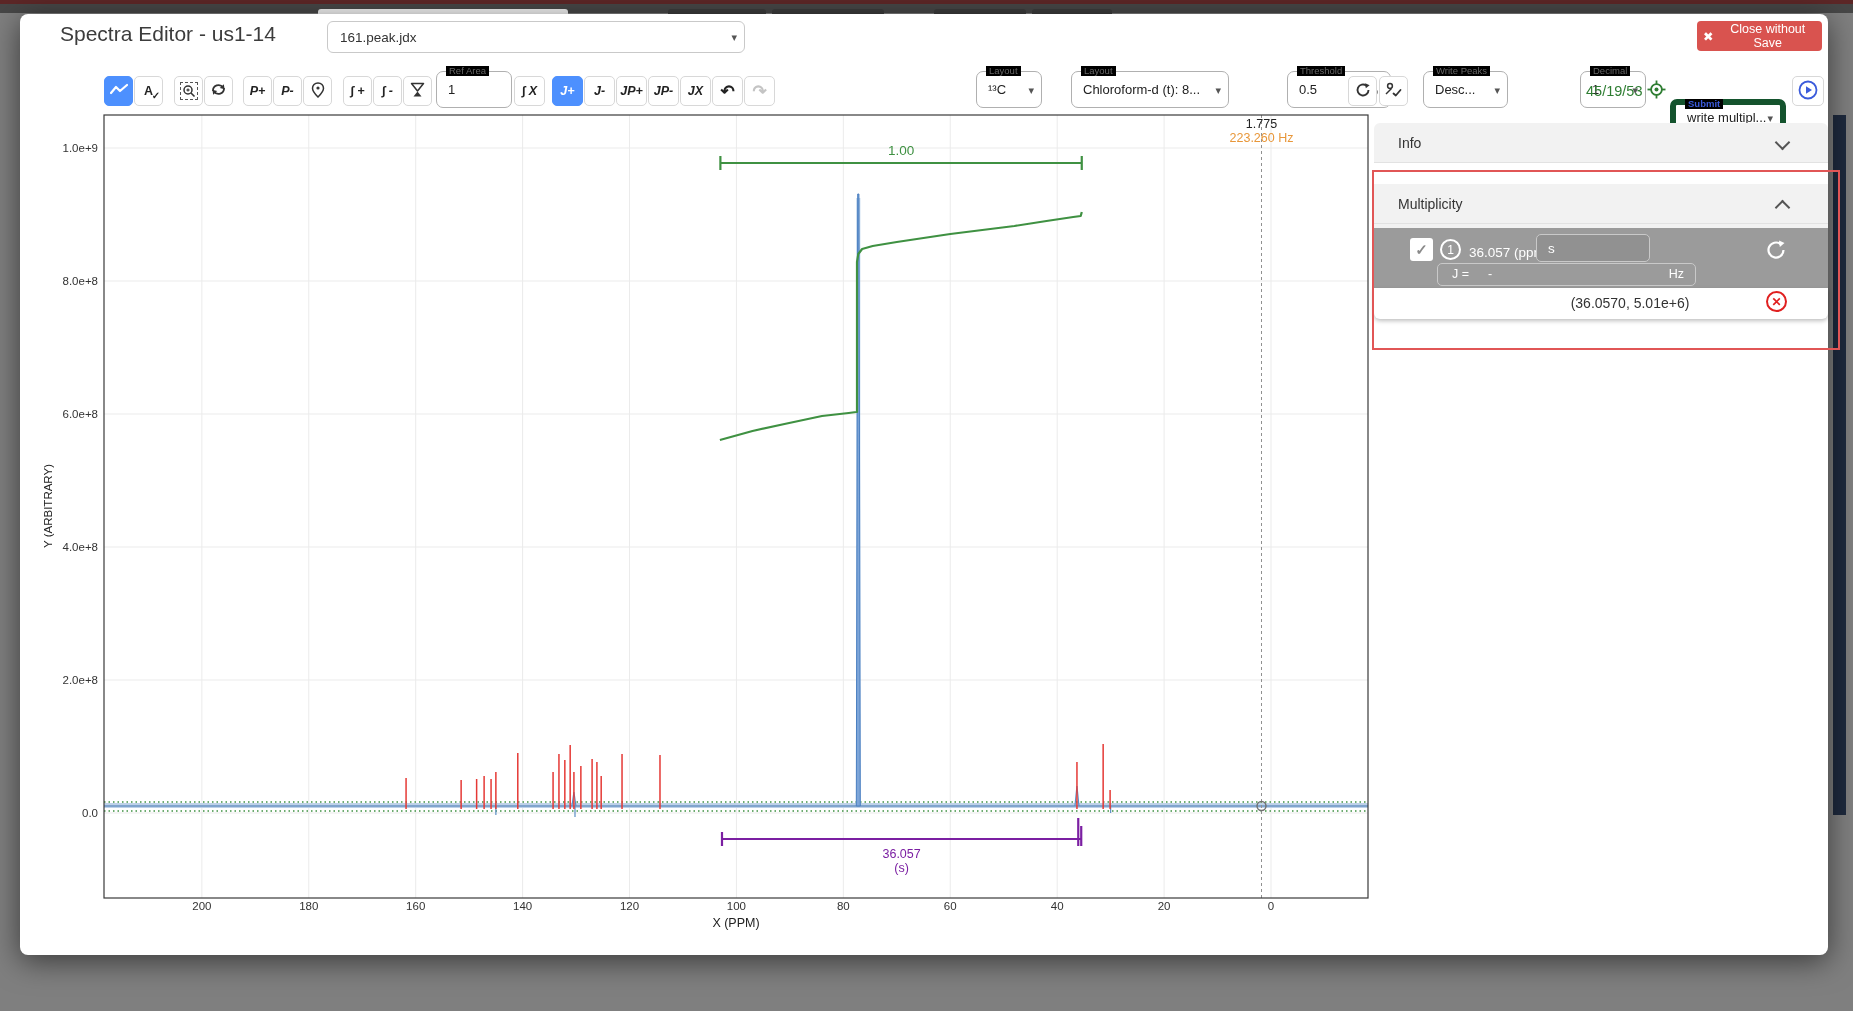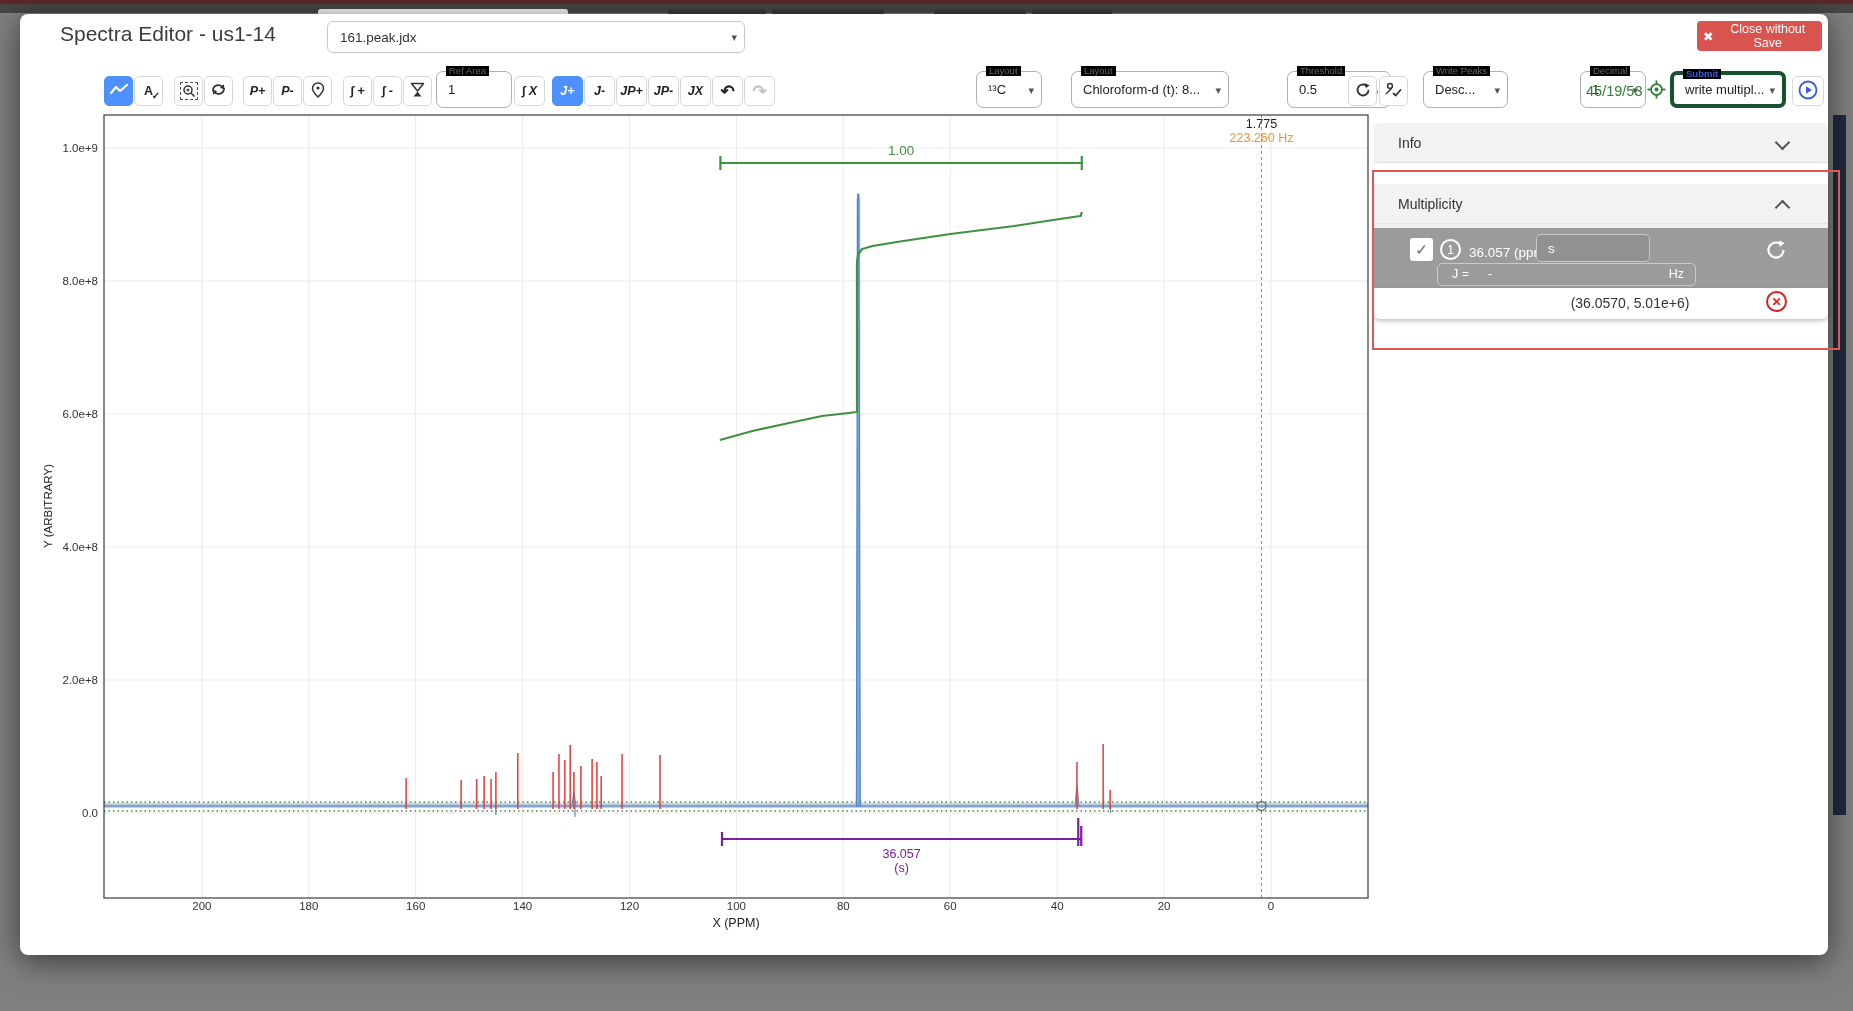--- a/index.html
+++ b/index.html
@@ -18,21 +18,21 @@
   .close-btn{left:1697px;top:21px;width:125px;height:30px;background:#d9534f;border:none;border-radius:4px;color:#fff;font-size:12.5px;display:flex;align-items:center;justify-content:center;gap:6px;cursor:pointer;}
   
   .btn{position:absolute;top:76px;height:30px;background:#fff;border:1px solid #d8d8d8;border-radius:5px;display:flex;align-items:center;justify-content:center;font-style:italic;font-weight:bold;font-size:12.5px;color:#222;cursor:pointer;padding:0;}
   .btn.active{background:#4d90fe;border-color:#4d90fe;color:#fff;}
   .btn.plain{font-style:normal;}
   .field{position:absolute;top:71px;height:37px;background:#fff;border:1px solid #b0b0b0;border-radius:7px;}
   .flabel{position:absolute;top:-6px;left:9px;font-size:9.5px;background:#000000;color:#666;padding:0 3px;line-height:1;white-space:nowrap;}
   .fval{position:absolute;left:11px;top:0;height:100%;display:flex;align-items:center;font-size:13px;color:#222;white-space:nowrap;overflow:hidden;max-width:82%;}
   .caret{position:absolute;right:7px;top:50%;transform:translateY(-50%);color:#555;font-size:11px;line-height:1;}
   .suffix{position:absolute;right:12px;top:50%;transform:translateY(-50%);font-size:13px;color:#333;}
-  .submit-field{border:4px solid #14532d;}
+  .submit-field{border:6px solid #14532d;margin-top:28px;}
   .submit-field .flabel{color:#3b5bdb;font-weight:bold;}
   .counter{left:1586px;top:83px;color:#2e7d32;font-size:14.5px;}
   
   .prow{left:1374px;width:454px;background:#f2f2f2;border-bottom:1px solid #e2e2e2;display:flex;align-items:center;padding-left:24px;font-size:14px;color:#333;}
   .chev{width:9px;height:9px;border-right:2px solid #555;border-bottom:2px solid #555;position:absolute;right:40px;}
   .chev.down{transform:rotate(45deg);top:14px;}
   .chev.up{transform:rotate(-135deg);top:18px;}
   .grey-row{left:1374px;top:228px;width:454px;height:60px;background:#9b9b9b;}
   .checkbox{left:1410px;top:238px;width:23px;height:23px;background:#fff;border-radius:3px;color:#8a8a8a;font-size:15px;font-weight:bold;display:flex;align-items:center;justify-content:center;}
   .circle1{left:1440px;top:239px;width:21px;height:21px;border:2px solid #fff;border-radius:50%;color:#fff;font-size:12px;display:flex;align-items:center;justify-content:center;}

